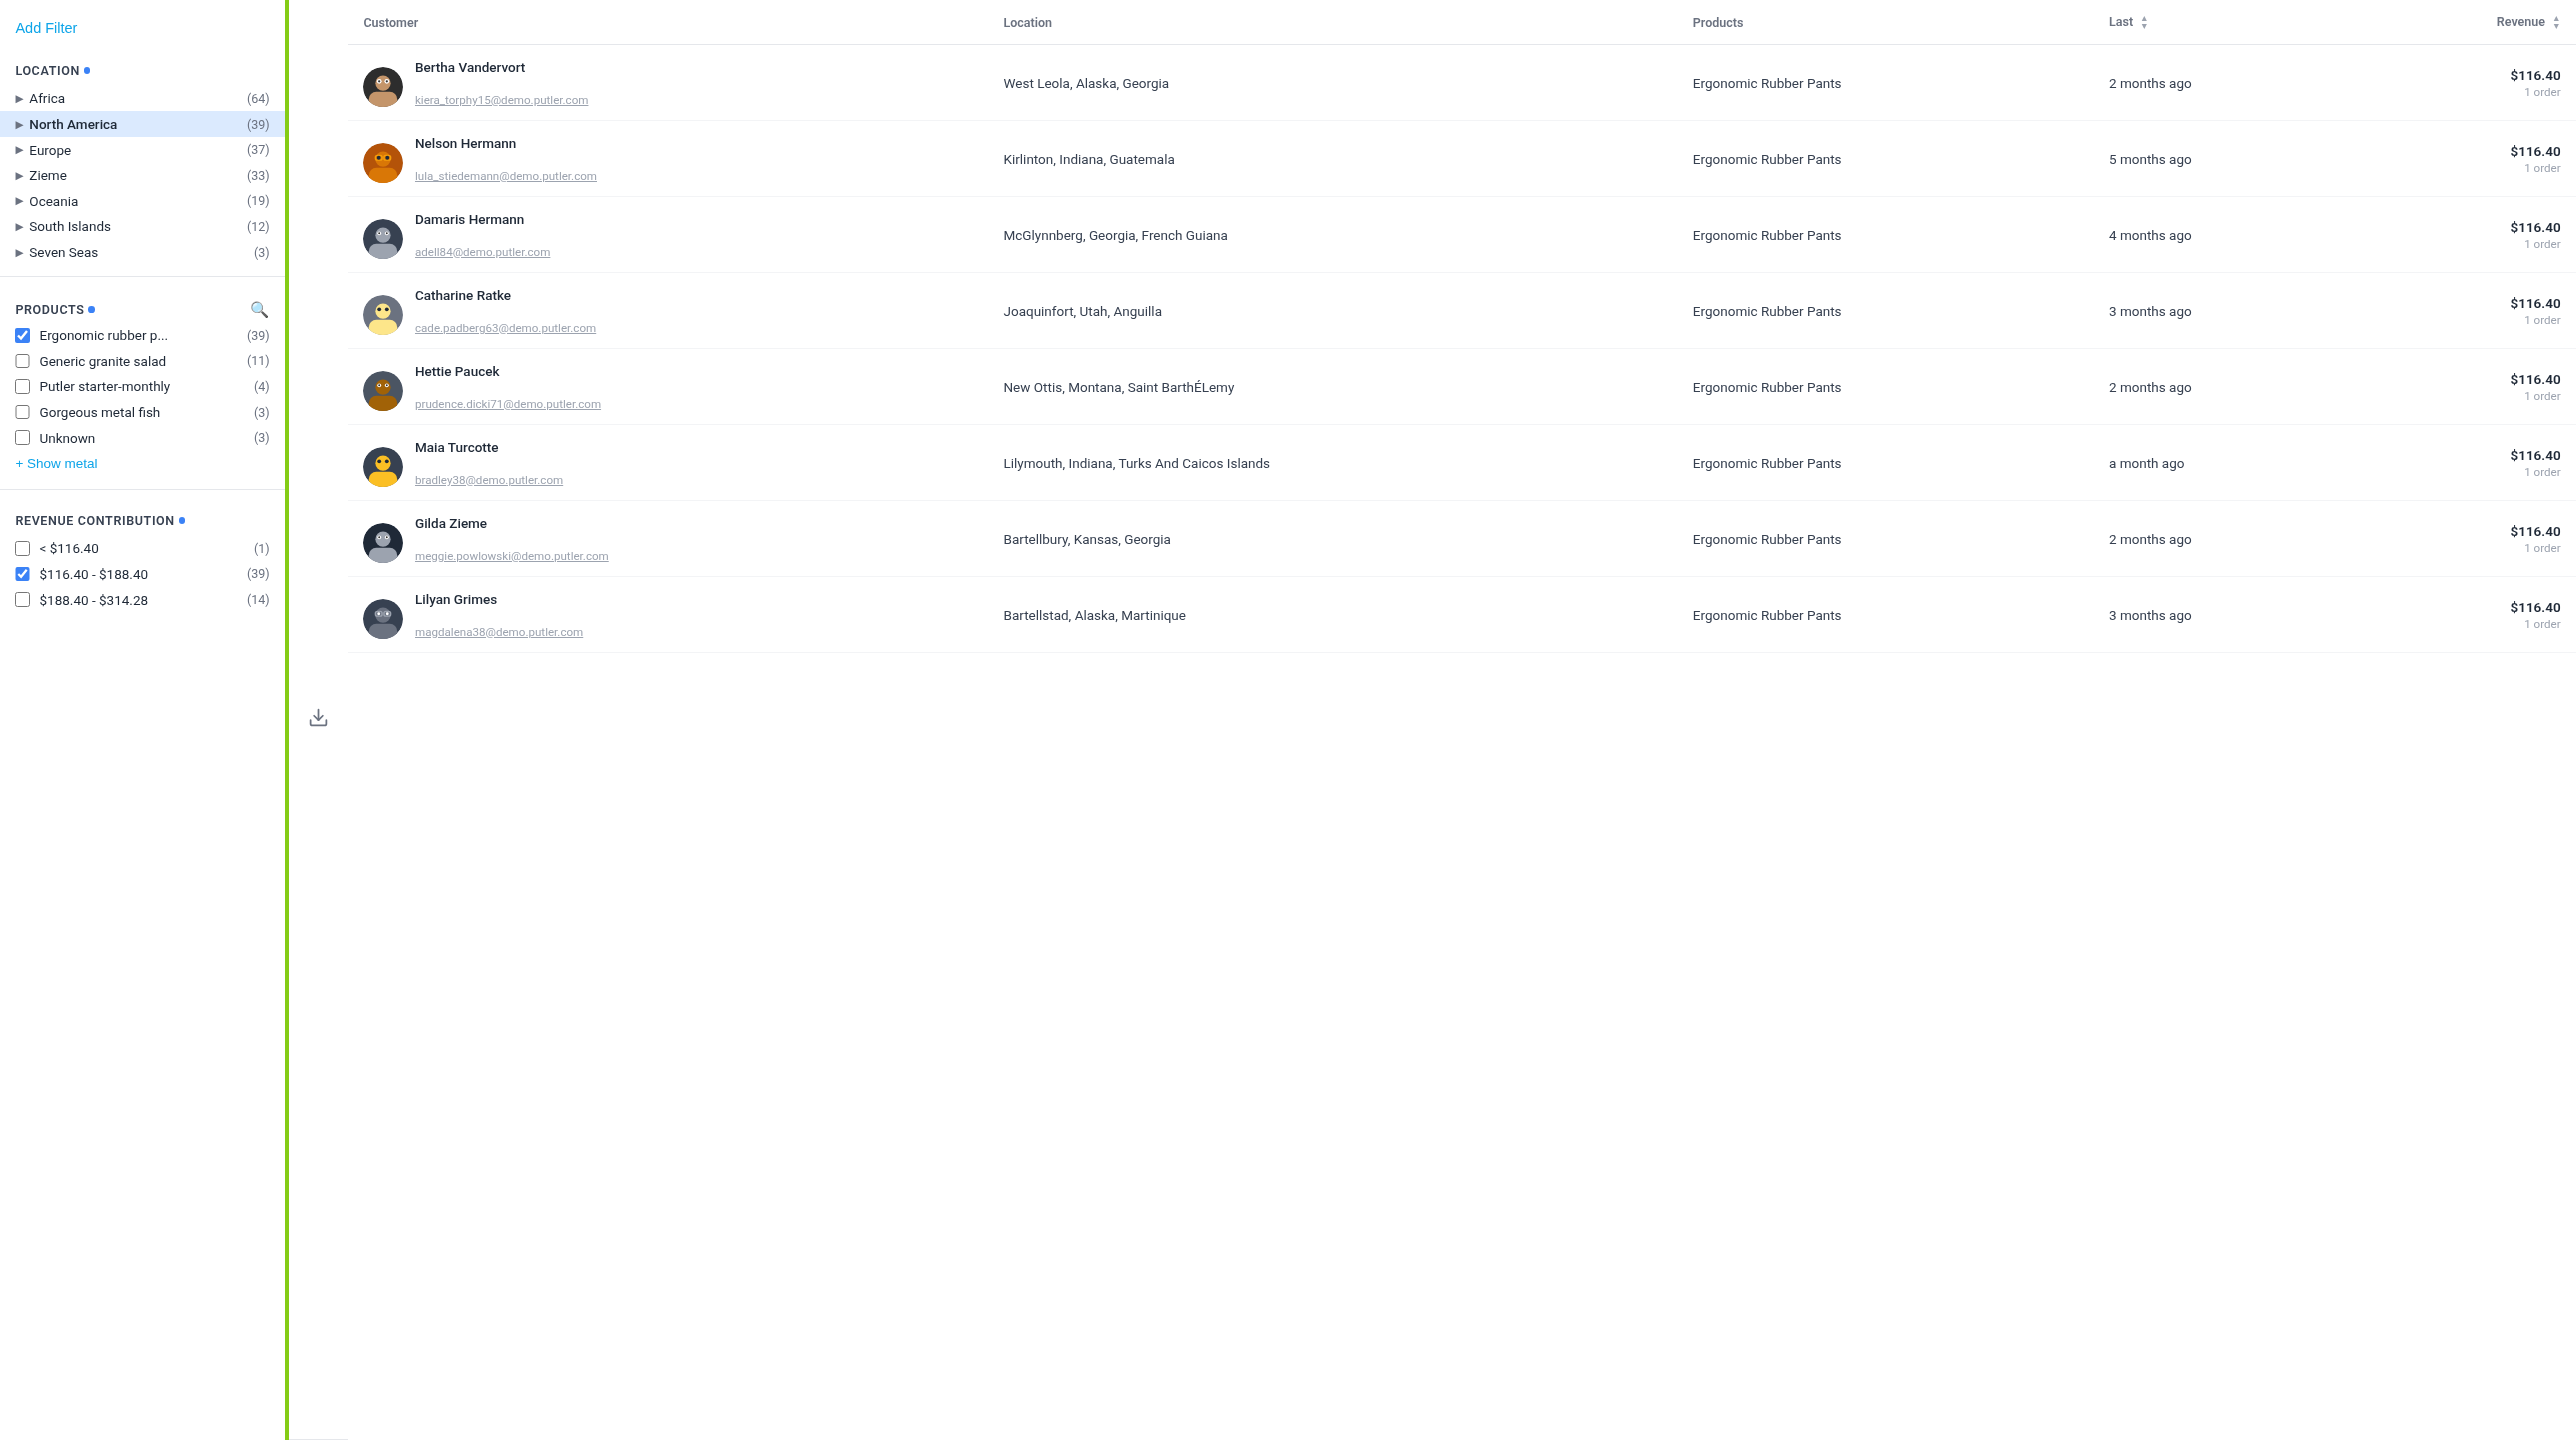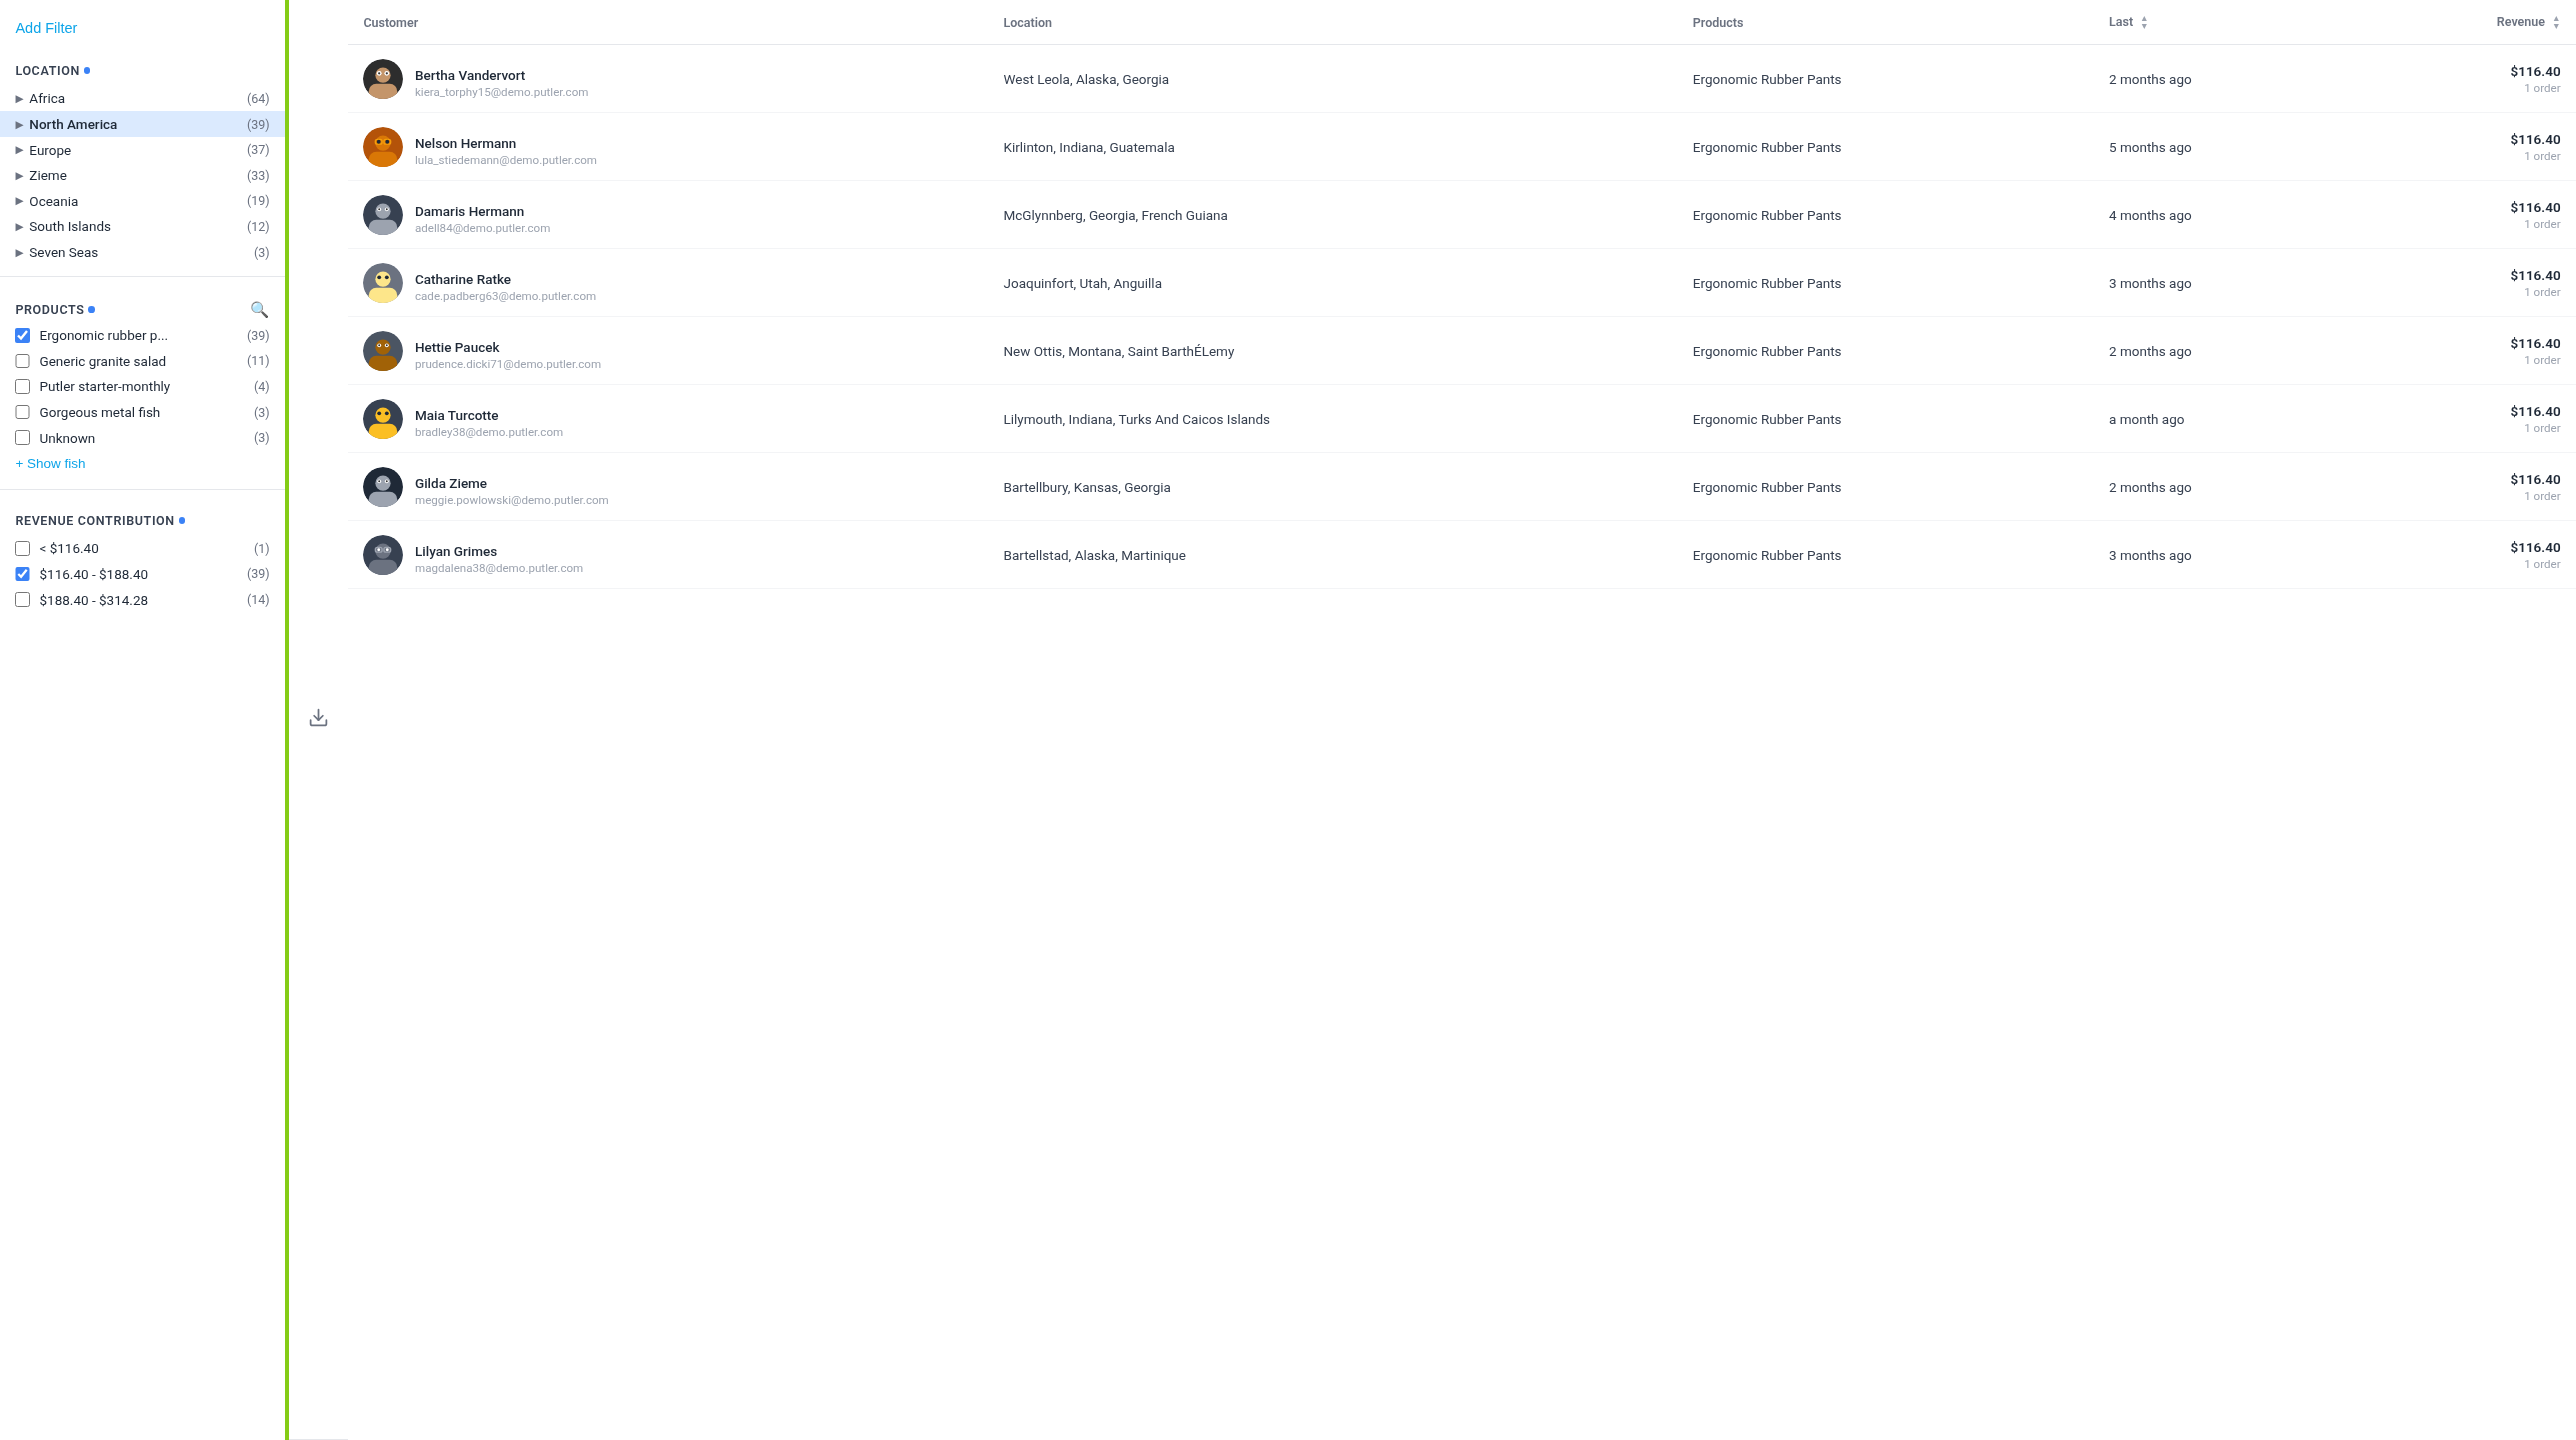--- a/index.html
+++ b/index.html
@@ -223,21 +223,22 @@
 
     .customer-info .name {
       font-size: 13.5px;
       font-weight: 500;
       color: #1f2937;
     }
 
     .customer-info .email {
       font-size: 11.6px;
       color: #9ca3af;
-      margin-top: 2px;
+      margin-top: 18px;
+      text-decoration: underline;
     }
 
     .location-cell {
       font-size: 13.5px;
       color: #374151;
     }
 
     .product-cell {
       font-size: 13.5px;
       color: #374151;
@@ -348,21 +349,21 @@
       <input type="checkbox" style="">
       <span class="cb-label">Gorgeous metal fish</span>
       <span class="cb-count">(3)</span>
     </div>
         <div class="checkbox-item">
       <input type="checkbox" style="">
       <span class="cb-label">Unknown</span>
       <span class="cb-count">(3)</span>
     </div>
       </div>
-    <button class="show-more-btn">+ Show fish</button>
+    <button class="show-more-btn">+ Show metal</button>
   </div>
 
   <div class="section-divider"></div>
 
   
   <div>
     <div class="section-title">
       <span>Revenue Contribution</span>
       <span class="dot"></span>
     </div>

